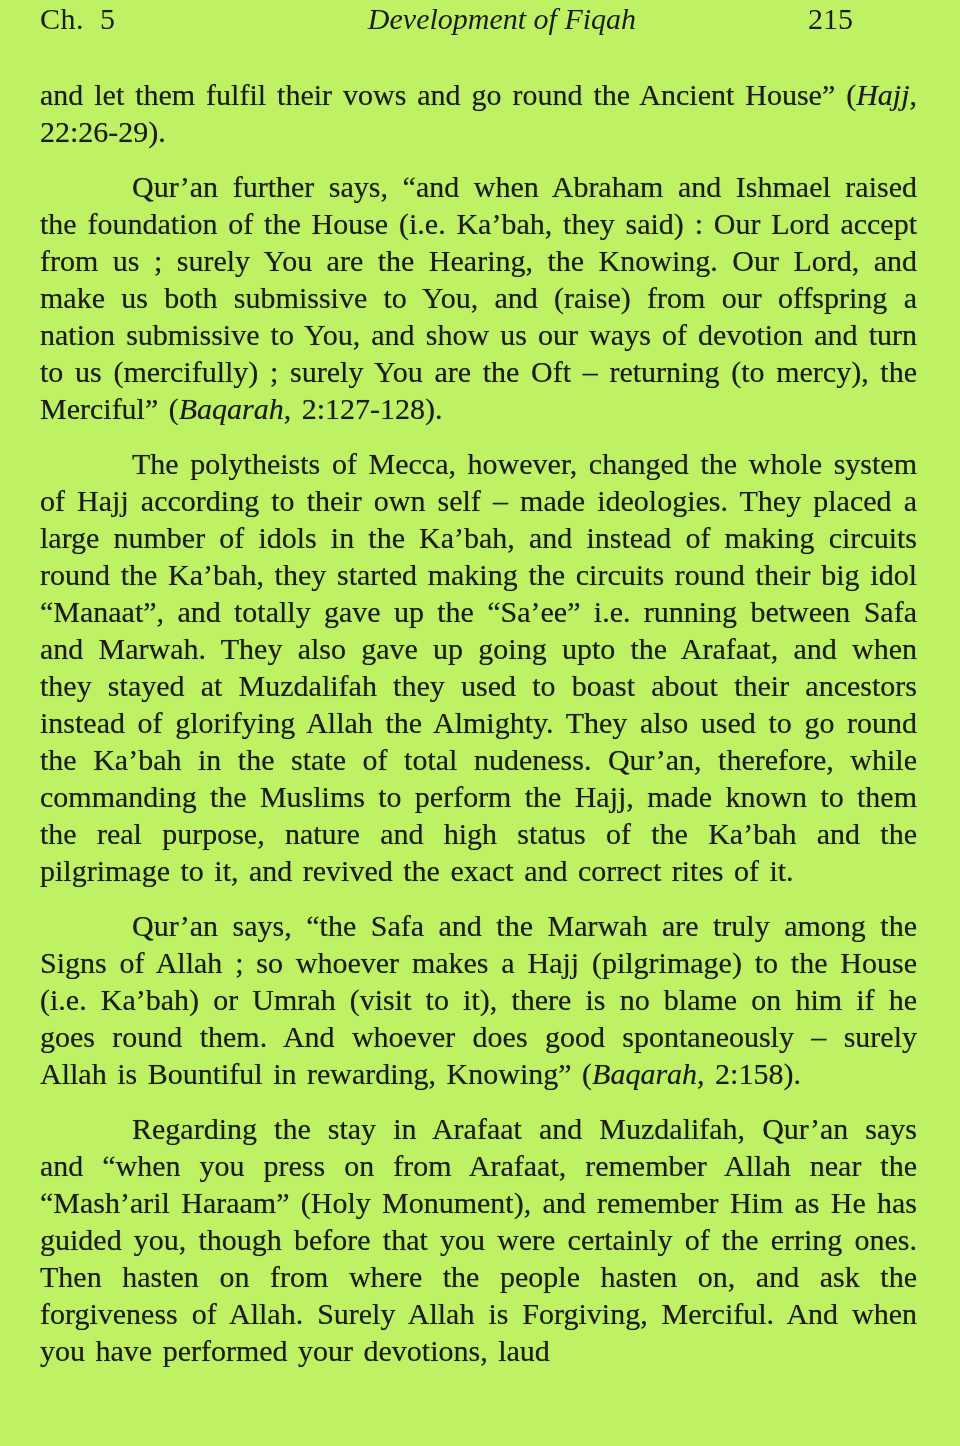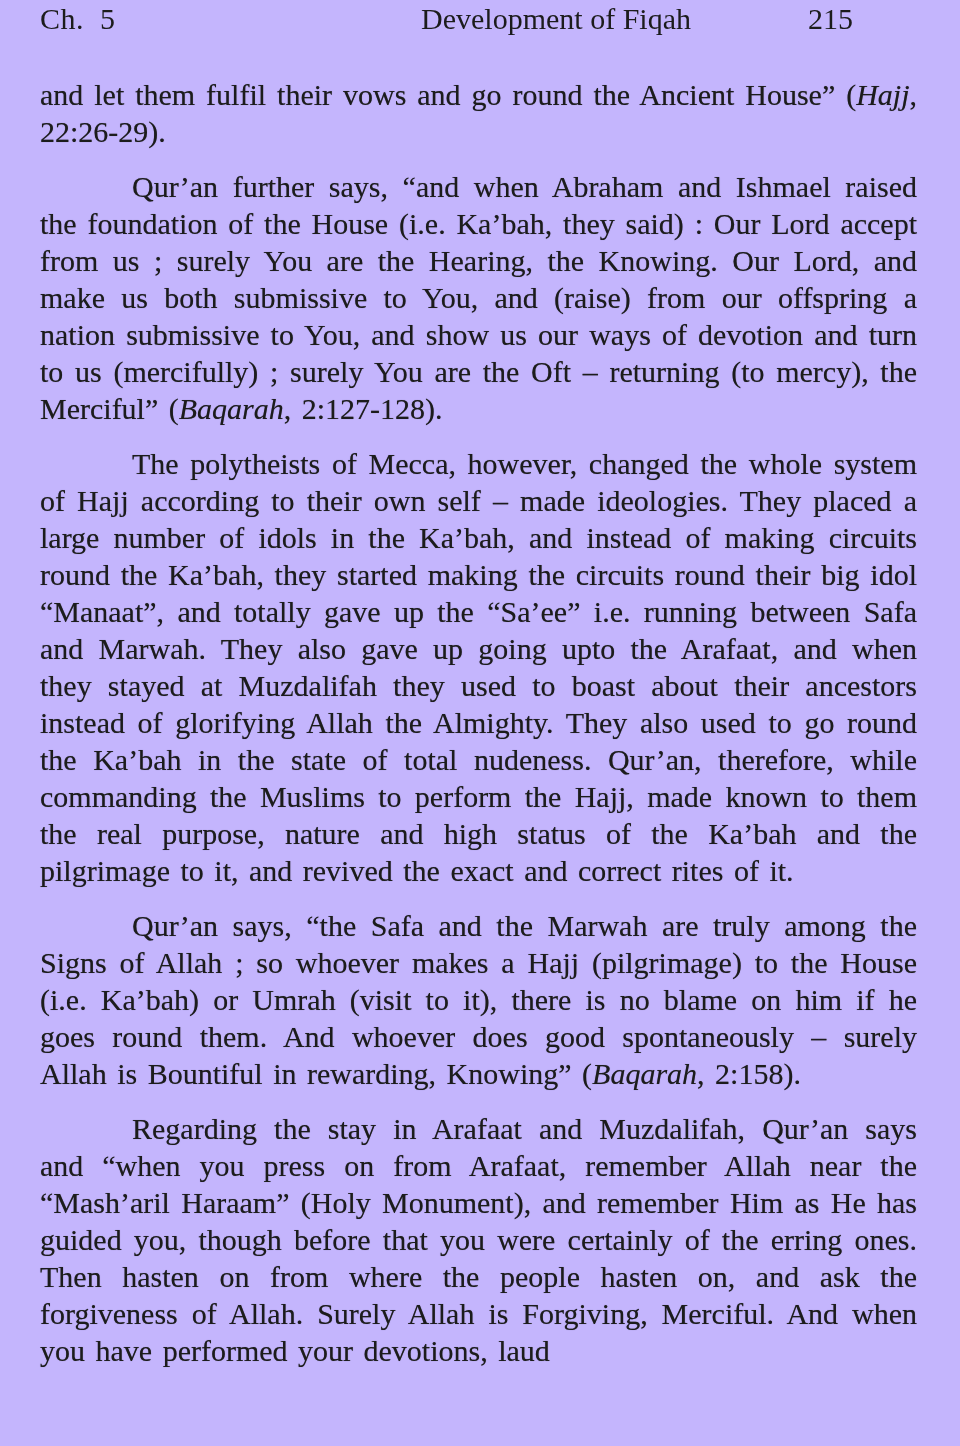--- a/index.html
+++ b/index.html
@@ -4,21 +4,21 @@
 <style>
   html, body {
     margin: 0;
     padding: 0;
     background: #ffffff;
   }
   .page {
     position: relative;
     width: 960px;
     height: 1446px;
-    background: #c4b5fd;
+    background: #bef264;
     overflow: hidden;
     font-family: "Liberation Serif", serif;
     color: #1c1c1c;
   }
   .header {
     position: absolute;
     top: 2px;
     left: 40px;
     right: 40px;
     height: 36px;
@@ -26,24 +26,25 @@
     line-height: 34px;
   }
   .chapter {
     position: absolute;
     left: 0;
     top: 0;
     letter-spacing: 0.5px;
   }
   .title {
     position: absolute;
-    left: 291px;
+    left: 282px;
     width: 360px;
     top: 0;
-    text-align: right;
+    text-align: center;
+    font-style: italic;
   }
   .pagenum {
     position: absolute;
     left: 768px;
     top: 0;
   }
   .body {
     position: absolute;
     top: 76px;
     left: 40px;

